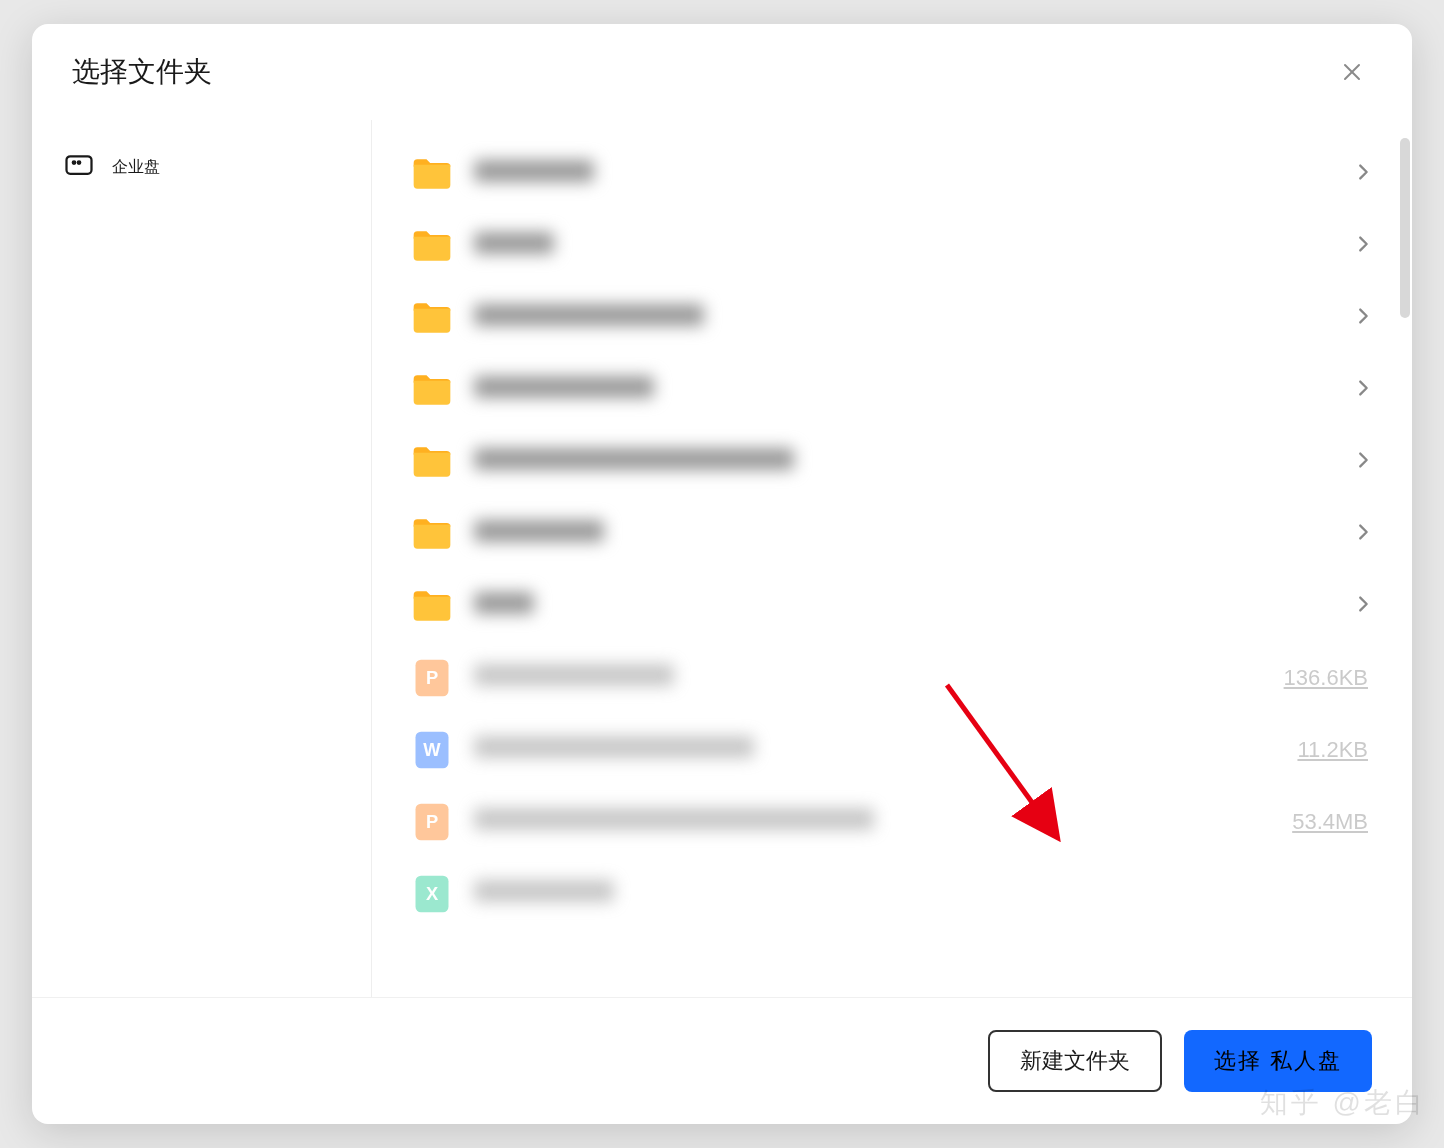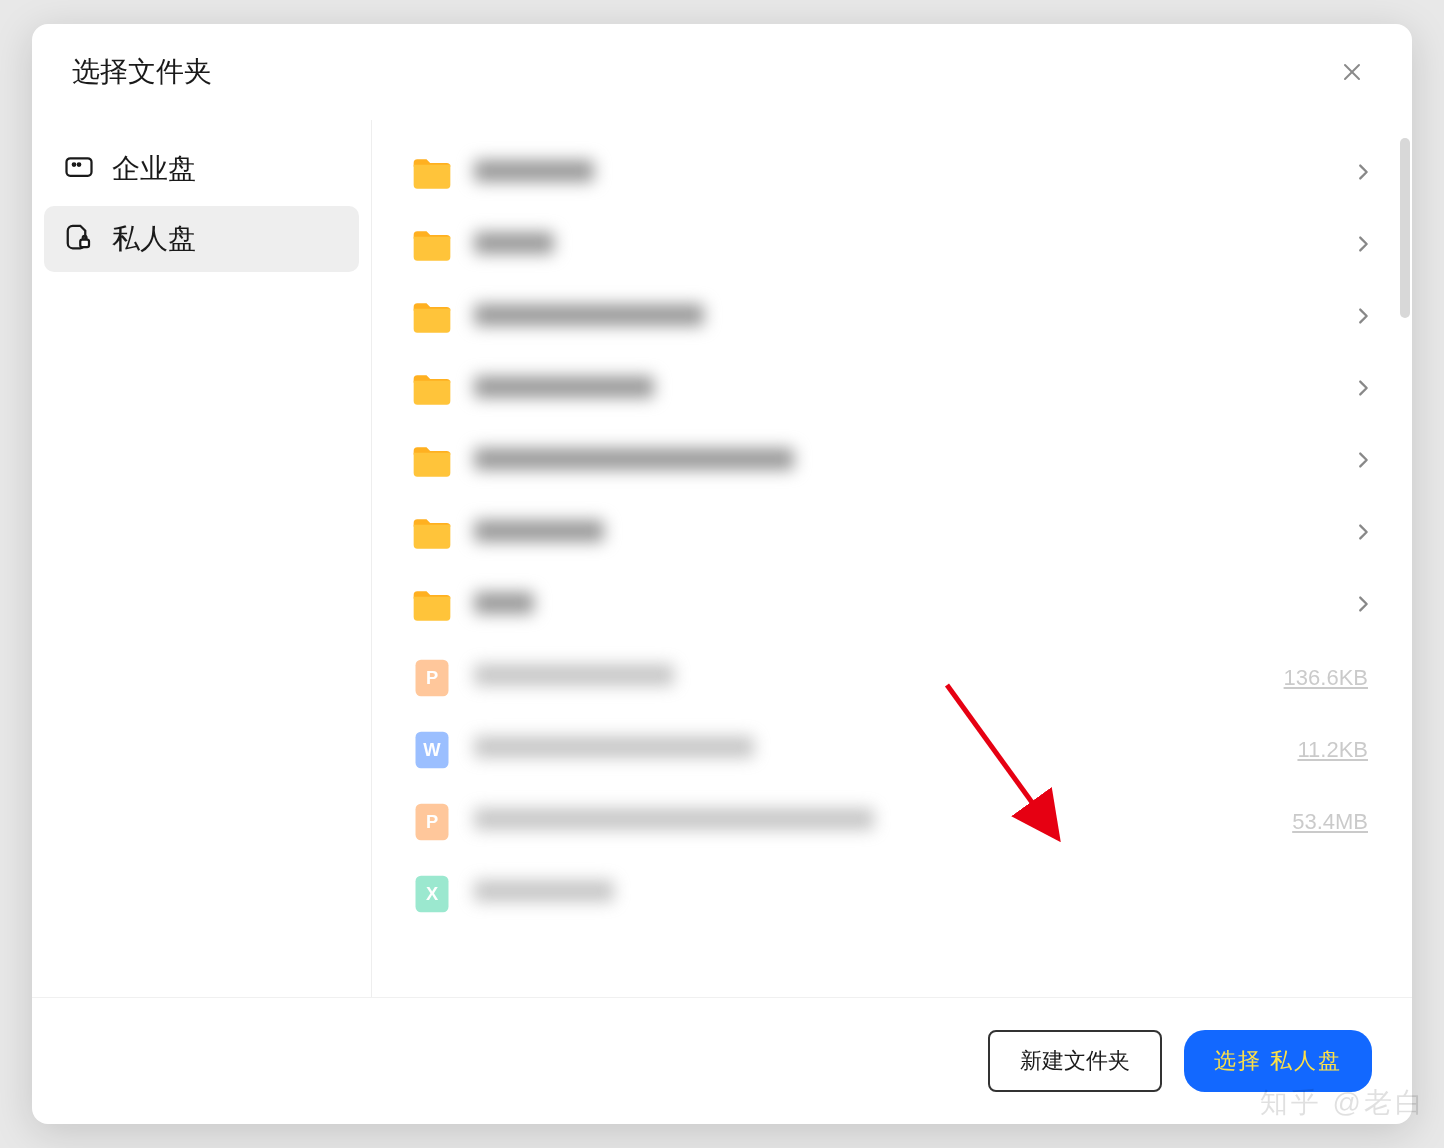--- a/index.html
+++ b/index.html
@@ -60,21 +60,21 @@
       align-items: center;
       gap: 18px;
       padding: 14px 20px;
       border-radius: 10px;
       cursor: pointer;
       margin-bottom: 4px;
     }
     .sidebar-item.active { background: #eeeeee; }
     .sidebar-icon { flex-shrink: 0; color: #1a1a1a; }
     .sidebar-label {
-      font-size: 28px;
+      font-size: 16px;
       color: #1a1a1a;
     }
     .content {
       flex: 1;
       display: flex;
       flex-direction: column;
       position: relative;
     }
     .file-list {
       flex: 1;
@@ -141,24 +141,23 @@
       font-family: inherit;
     }
     .btn-secondary {
       background: #fff;
       border: 2px solid #333;
       color: #1a1a1a;
       font-weight: 500;
     }
     .btn-primary {
       background: #1268ff;
-      color: #fde047;
+      color: #000000;
       font-weight: 500;
       letter-spacing: 2px;
-      border-radius: 21px;
     }
     .watermark {
       position: absolute;
       right: 18px;
       bottom: 26px;
       font-size: 28px;
       color: rgba(0,0,0,0.12);
       font-weight: 300;
       letter-spacing: 3px;
       pointer-events: none;
@@ -188,30 +187,20 @@
       <div class="sidebar-item">
         <span class="sidebar-icon">
           <svg width="30" height="30" viewBox="0 0 24 24" fill="none" stroke="currentColor" stroke-width="1.8">
               <rect x="2" y="5" width="20" height="14" rx="3"></rect>
               <circle cx="8" cy="10" r="1" fill="currentColor"></circle>
               <circle cx="12" cy="10" r="1" fill="currentColor"></circle>
             </svg>
         </span>
         <span class="sidebar-label">企业盘</span>
       </div>
-      <div class="sidebar-item active">
-        <span class="sidebar-icon">
-          <svg width="30" height="30" viewBox="0 0 24 24" fill="none" stroke="currentColor" stroke-width="1.8">
-              <path d="M3 7 a4 4 0 0 1 4-4 h6 l4 4 v10 a4 4 0 0 1-4 4 H7 a4 4 0 0 1-4-4 Z"></path>
-              <rect x="13" y="14" width="7" height="6" rx="1.5" fill="#fff" stroke="currentColor"></rect>
-              <path d="M15 14 v-1.5 a1.5 1.5 0 0 1 3 0 V14" stroke="currentColor"></path>
-            </svg>
-        </span>
-        <span class="sidebar-label">私人盘</span>
-      </div>
     </div>
 
     <div class="content">
       <div class="file-list" id="file-list">
           <div class="file-row folder-row">
             <div class="file-icon">
               <svg width="44" height="44" viewBox="0 0 24 24">
                 <path d="M2 6 a2 2 0 0 1 2-2 h5 l2 2 h9 a2 2 0 0 1 2 2 v0 H2 Z" fill="#ffb020"></path>
                 <path d="M2 7 h20 v11 a2 2 0 0 1-2 2 H4 a2 2 0 0 1-2-2 Z" fill="#ffc43a"></path>
               </svg>

